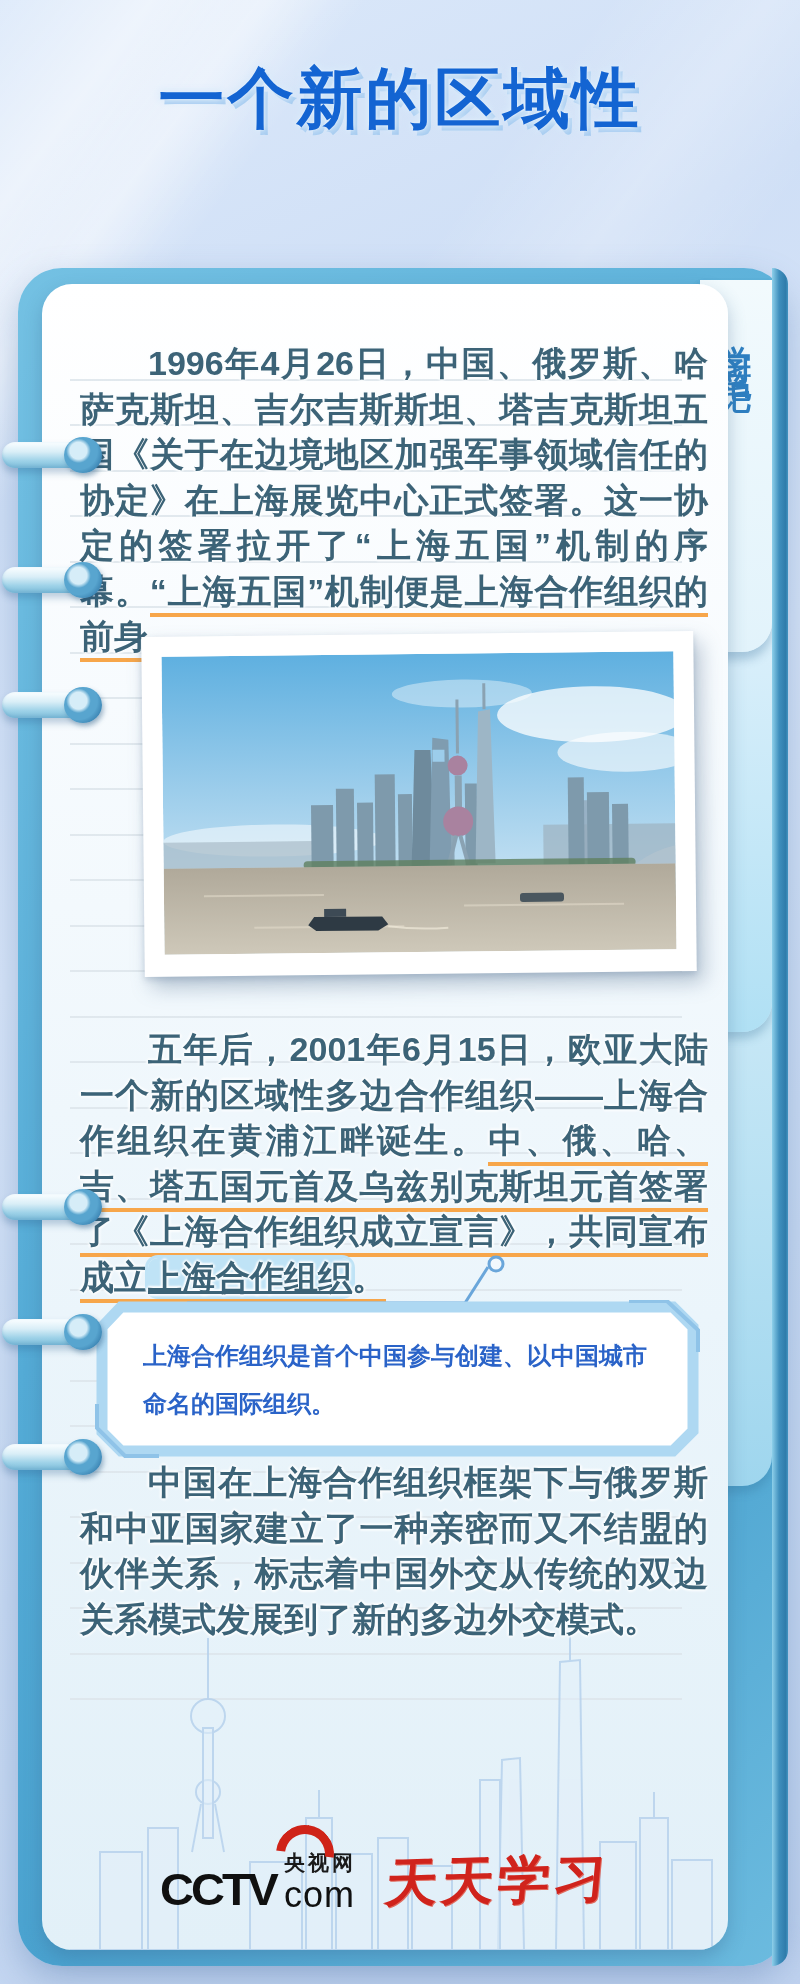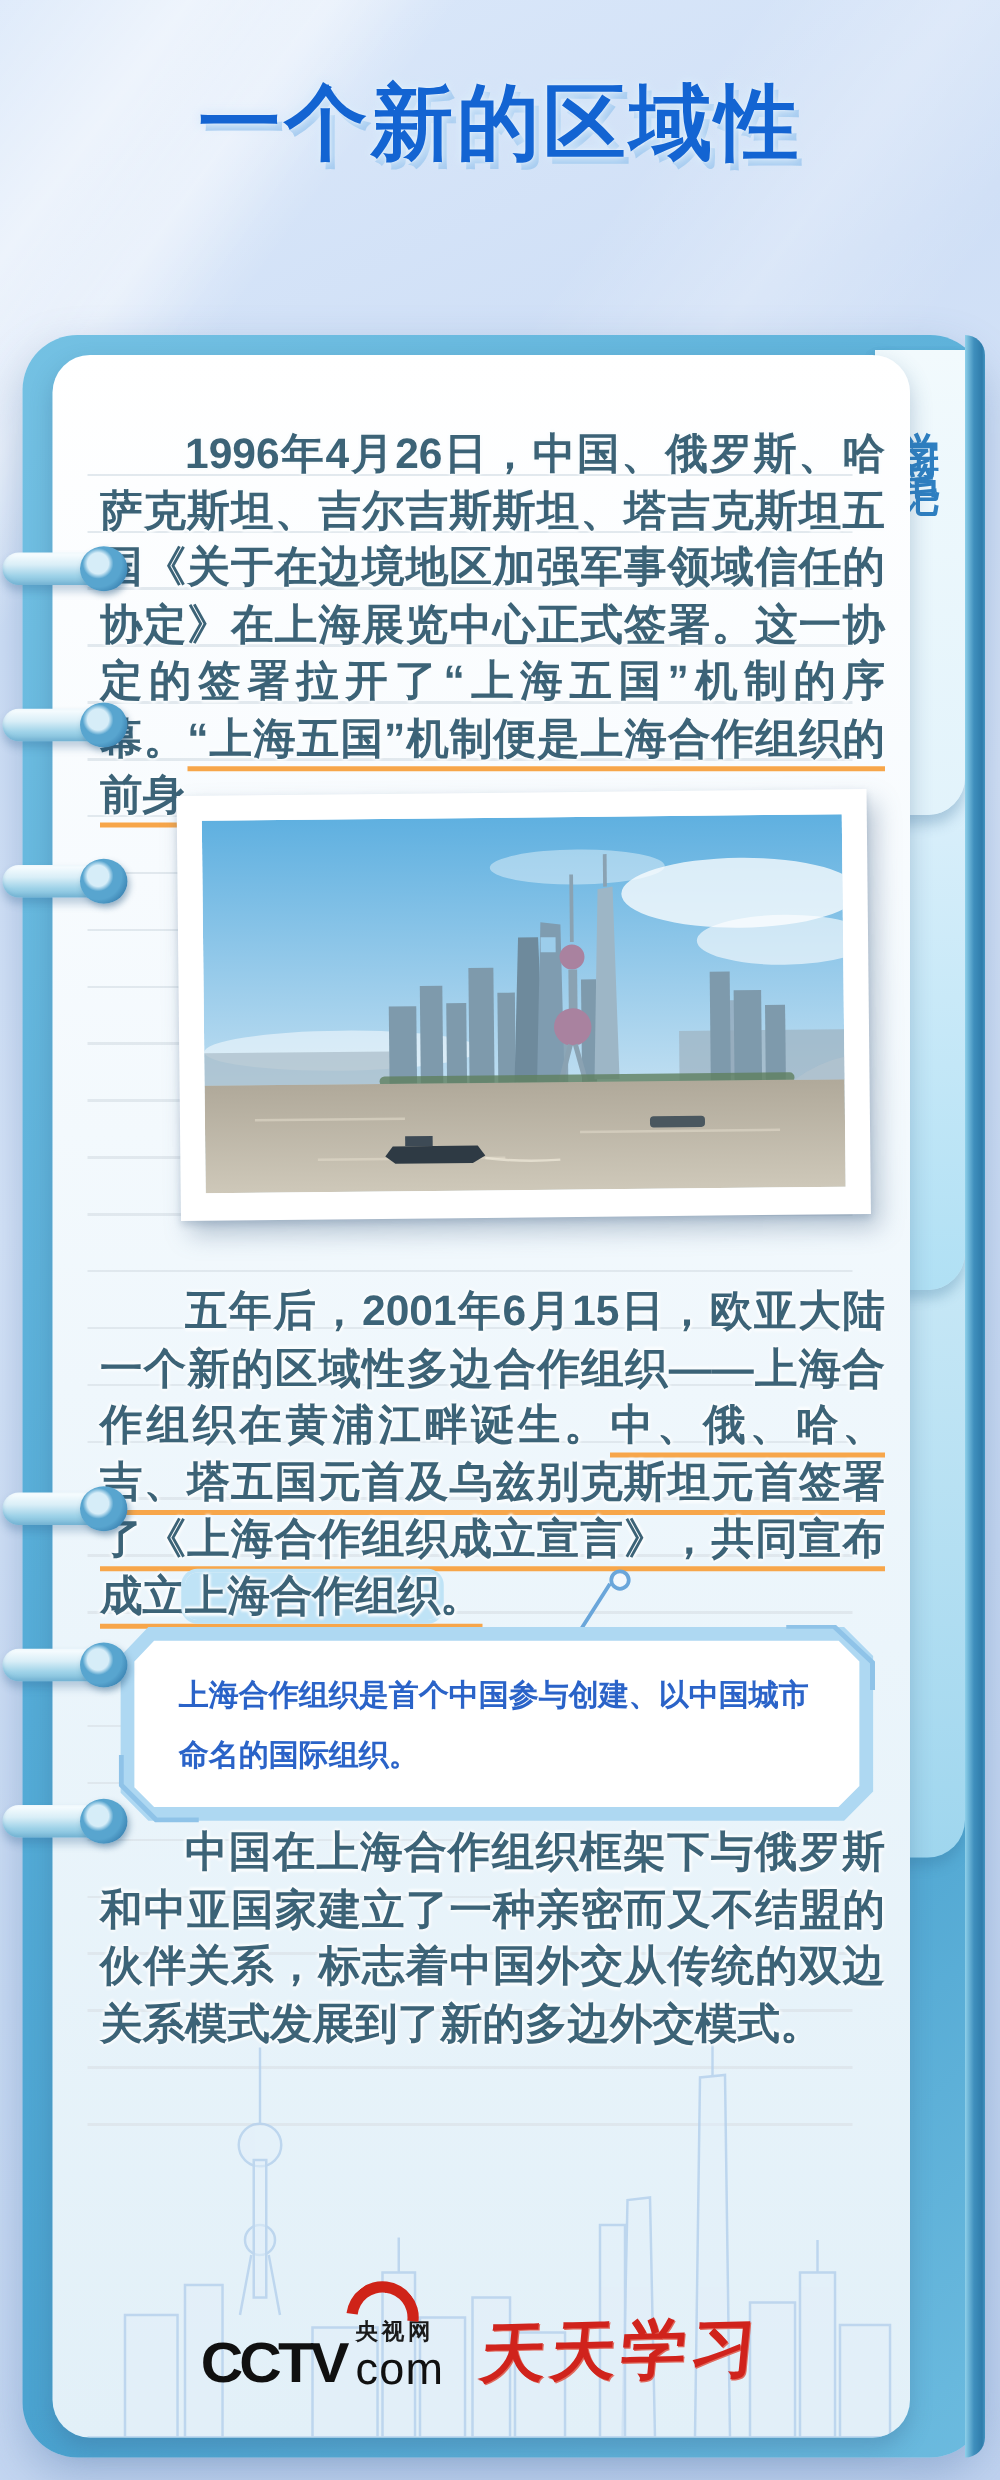--- a/index.html
+++ b/index.html
@@ -47,21 +47,21 @@
     background:repeating-linear-gradient(180deg,#dde5eb 0 2px,rgba(0,0,0,0) 2px 45.5px);opacity:.85;}
   
   .para{position:absolute;left:38px;width:628px;margin:0;
     font-size:34px;font-weight:700;line-height:45.5px;color:#3c6377;
     text-align:justify;text-align-last:left;text-indent:2em;letter-spacing:0;
     text-shadow:-2px 0 2px #fbfdfe,2px 0 2px #fbfdfe,0 -2px 2px #fbfdfe,0 2px 2px #fbfdfe;}
   .p1{top:57px;}
   .p2{top:743px;}
   .p3{top:1176px;}
   .u{border-bottom:4px solid #f7a64a;padding-bottom:3px;}
-  .hl{background:#bfe3f6;border-radius:10px;box-shadow:0 0 0 3px #bfe3f6;}
+  .hl{background:#bfe3f6;border-radius:10px;box-shadow:0 0 0 3px #bfe3f6;text-decoration:underline;}
   
   .photo{position:absolute;left:101px;top:350px;width:512px;height:298px;margin:0;
     padding:20px 20px 22px 20px;background:#fff;transform:rotate(-.6deg);
     box-shadow:7px 11px 20px rgba(84,112,144,.38),0 3px 6px rgba(84,112,144,.25);}
   .photo svg{display:block;}
   
   .connector{position:absolute;left:140px;top:970px;}
   
   .callout{position:absolute;left:53px;top:1016px;width:605px;height:158px;}
   .callout-frame{position:absolute;left:0;top:0;}
@@ -72,21 +72,21 @@
   
   .footer{position:absolute;left:0;top:1552px;width:100%;height:90px;
     display:flex;align-items:center;justify-content:center;gap:30px;}
   .cctv{position:relative;display:flex;align-items:flex-end;height:64px;justify-content:flex-end;}
   .arc{position:absolute;left:116px;top:-24px;width:40px;height:40px;border:9px solid #cf2318;
     border-radius:50%;border-left-color:transparent;border-bottom-color:transparent;
     transform:rotate(-38deg);}
   .cctv-word{font-size:47px;font-weight:900;letter-spacing:-3px;color:#101010;line-height:1;
     transform:scaleY(.96);}
   .cctv-right{display:flex;flex-direction:column;align-items:flex-start;margin-left:8px;}
-  .site{font-size:18px;letter-spacing:3px;color:#1a1a1a;font-weight:700;}
+  .site{font-size:21px;letter-spacing:3px;color:#1a1a1a;font-weight:700;}
   .com{font-size:36px;font-weight:400;letter-spacing:1px;color:#101010;line-height:1;}
   .brand{font-family:"DejaVu Serif",serif;font-size:52px;font-weight:900;color:#d0231c;
     transform:skewX(-7deg) rotate(-1.5deg);letter-spacing:4px;text-shadow:1px 1px 0 #e06a5e;}
   
   .ring{position:absolute;left:2px;width:96px;height:26px;border-radius:14px;
     background:linear-gradient(180deg,#f4fbfe 8%,#d9eef7 38%,#9ed2e8 72%,#7cbcd9 100%);
     box-shadow:0 5px 7px rgba(50,100,145,.30),inset 0 -2px 3px rgba(110,170,205,.5);}
   .ring::after{content:"";position:absolute;right:-4px;top:-5px;width:38px;height:36px;border-radius:50%;
     background:radial-gradient(circle at 38% 38%,#d6edf8 0 26%,#58a5cf 38% 58%,#1d6094 100%);
     box-shadow:2px 3px 5px rgba(30,80,120,.35);}

